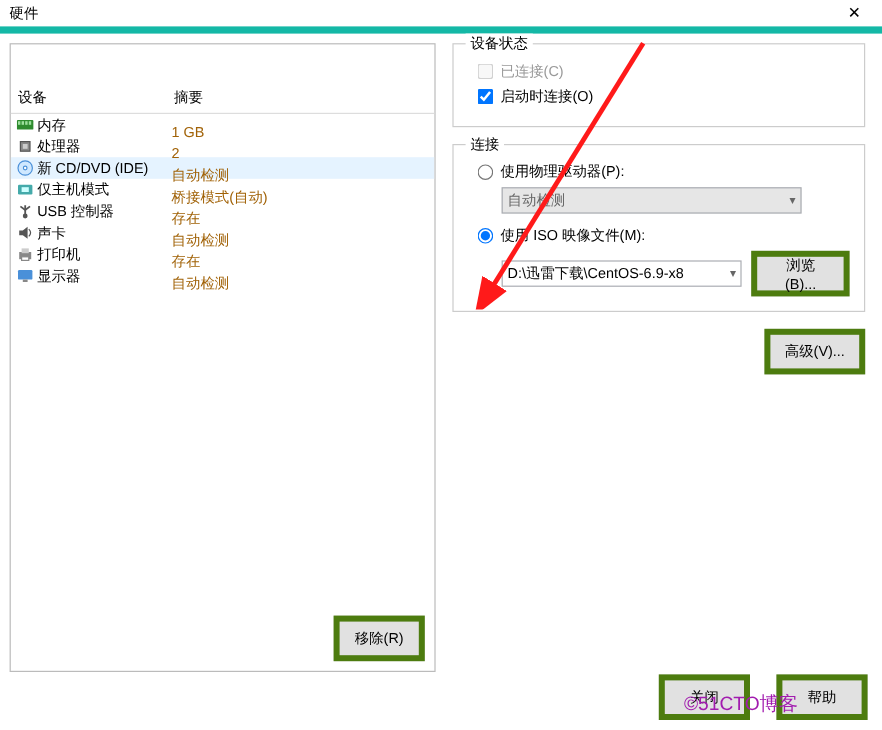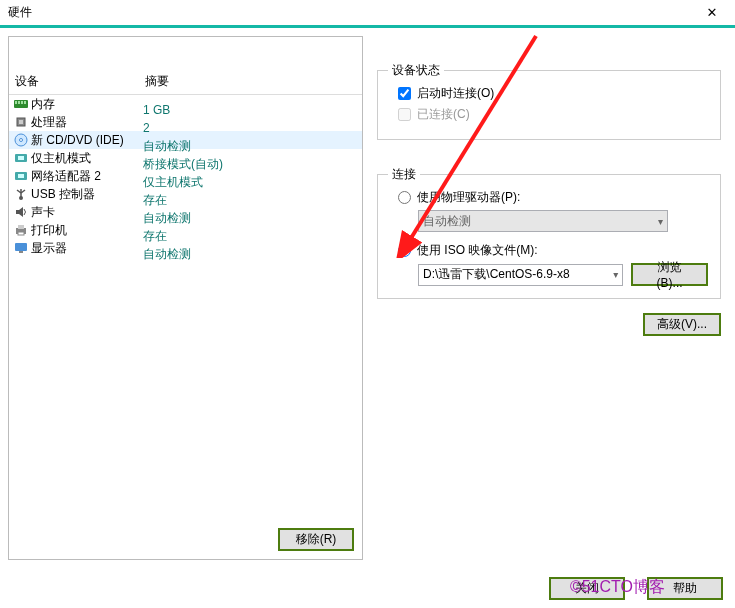--- a/index.html
+++ b/index.html
@@ -11,21 +11,21 @@
       height: 608px;
       position: relative;
       overflow: hidden;
       color: #000;
     }
     .titlebar {
       height: 28px;
       display: flex;
       align-items: center;
       padding: 0 8px;
-      border-bottom: 3px solid #14b8a6;
+      border-bottom: 6px solid #14b8a6;
       justify-content: space-between;
     }
     .titlebar .title { font-size: 12px; }
     .close-btn {
       width: 30px; height: 20px; text-align: center;
       font-family: Arial; font-size: 13px; line-height: 20px;
       cursor: pointer;
     }
     .content {
       display: flex;
@@ -56,51 +56,50 @@
       display: flex;
       align-items: center;
       height: 18px;
       padding: 0 4px;
       font-size: 12px;
       cursor: default;
     }
     .hw-row.selected { background: #e5f3ff; }
     .hw-row .icon { width: 16px; height: 14px; margin-right: 2px; display:inline-flex; align-items:center; justify-content:center;}
     .hw-row .label { width: 112px; white-space: nowrap; }
-    .hw-row .summary { color: #0f766e; margin-top: 12px; }
+    .hw-row .summary { color: #a16207; margin-top: 12px; }
     .left-buttons {
       padding: 8px;
       display: flex;
       justify-content: flex-end;
       gap: 12px;
     }
     .btn {
       font-size: 12px;
       padding: 2px 12px;
       background: #e1e1e1;
-      border: 2px solid #4d7c0f;
+      border: 5px solid #4d7c0f;
       cursor: pointer;
       min-width: 76px;
-      height: 23px;
+      height: 38px;
       display: inline-flex;
       align-items: center;
       justify-content: center;
     }
     .shield { width:12px; height:12px; margin-right:3px; display:inline-block;}
     .right-pane {
       flex: 1;
       padding: 0 6px 0 14px;
       position: relative;
     }
     .group {
       border: 1px solid #ccc;
       padding: 10px 12px 12px 12px;
       margin-bottom: 14px;
       position: relative;
-      margin-top: 34px;
     }
     .group-title {
       position: absolute;
       top: -9px;
       left: 10px;
       background: #fff;
       padding: 0 4px;
       font-size: 12px;
     }
     .checkbox-row, .radio-row {
@@ -198,30 +197,20 @@
             <svg width="14" height="12">
               <rect x="1" y="2" width="12" height="8" fill="#4aa" rx="1"></rect>
               <rect x="4" y="4" width="6" height="4" fill="#cff"></rect>
             </svg>
           </span>
           <span class="label">仅主机模式</span>
           <span class="summary">桥接模式(自动)</span>
         </div>
         <div class="hw-row">
           <span class="icon">
-            <svg width="14" height="12">
-              <rect x="1" y="2" width="12" height="8" fill="#4aa" rx="1"></rect>
-              <rect x="4" y="4" width="6" height="4" fill="#cff"></rect>
-            </svg>
-          </span>
-          <span class="label">网络适配器 2</span>
-          <span class="summary">仅主机模式</span>
-        </div>
-        <div class="hw-row">
-          <span class="icon">
             <svg width="14" height="14">
               <circle cx="7" cy="11" r="2" fill="#555"></circle>
               <line x1="7" y1="2" x2="7" y2="11" stroke="#555" stroke-width="1.5"></line>
               <line x1="7" y1="6" x2="3" y2="3" stroke="#555" stroke-width="1.5"></line>
               <line x1="7" y1="6" x2="11" y2="3" stroke="#555" stroke-width="1.5"></line>
             </svg>
           </span>
           <span class="label">USB 控制器</span>
           <span class="summary">存在</span>
         </div>
@@ -262,26 +251,26 @@
         <span>移除(R)</span>
       </button>
     </div>
   </div>
 
   <div class="right-pane">
 
     <div class="group">
       <span class="group-title">设备状态</span>
       <div class="checkbox-row">
+        <input type="checkbox" disabled="" style="">
+        <span class="disabled-text">已连接(C)</span>
+      </div>
+      <div class="checkbox-row">
         <input type="checkbox" checked="" style="">
         <span>启动时连接(O)</span>
-      </div>
-      <div class="checkbox-row">
-        <input type="checkbox" disabled="" style="">
-        <span class="disabled-text">已连接(C)</span>
       </div>
     </div>
 
     <div class="group">
       <span class="group-title">连接</span>
 
       <div class="radio-row">
         <input type="radio" name="conn" style="">
         <span>使用物理驱动器(P):</span>
       </div>

